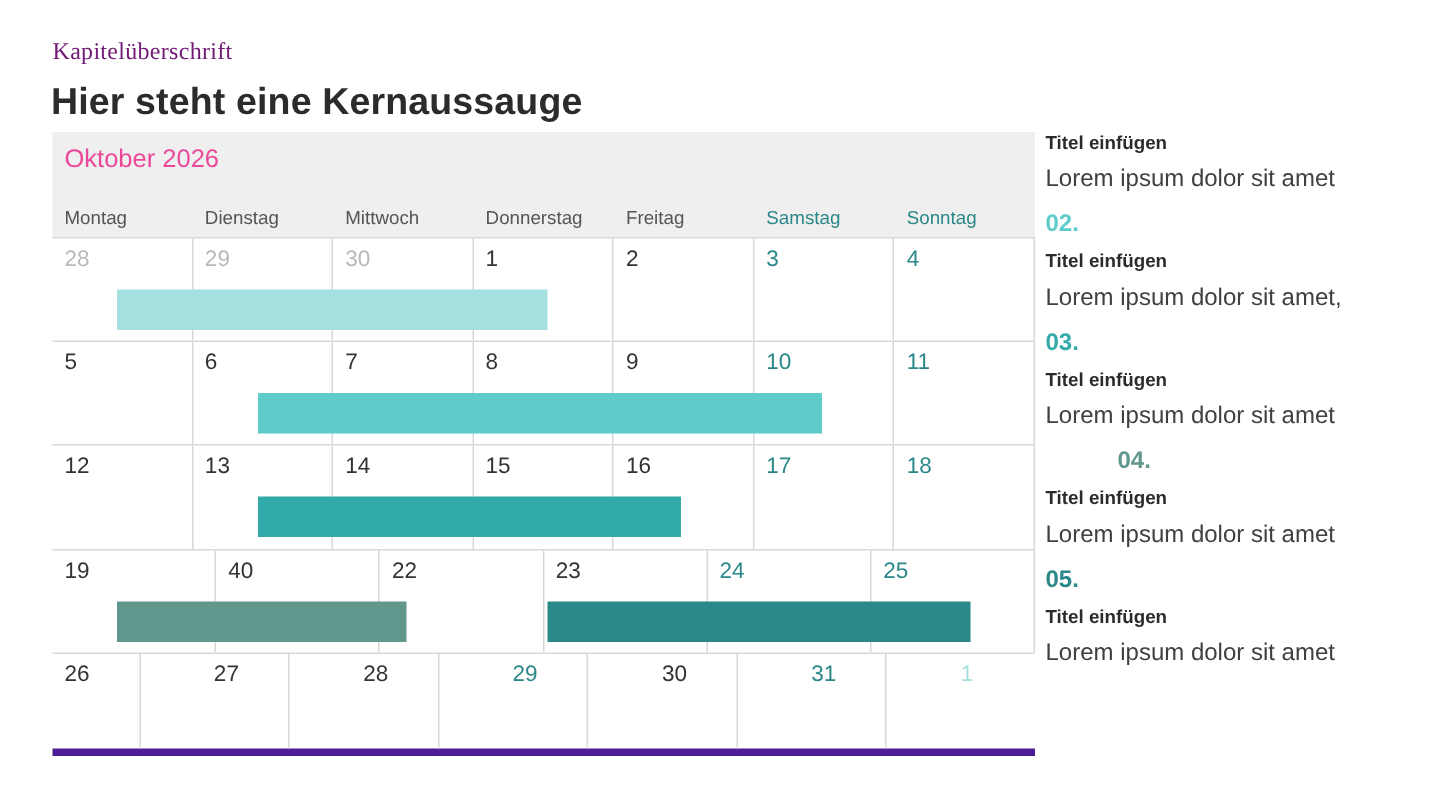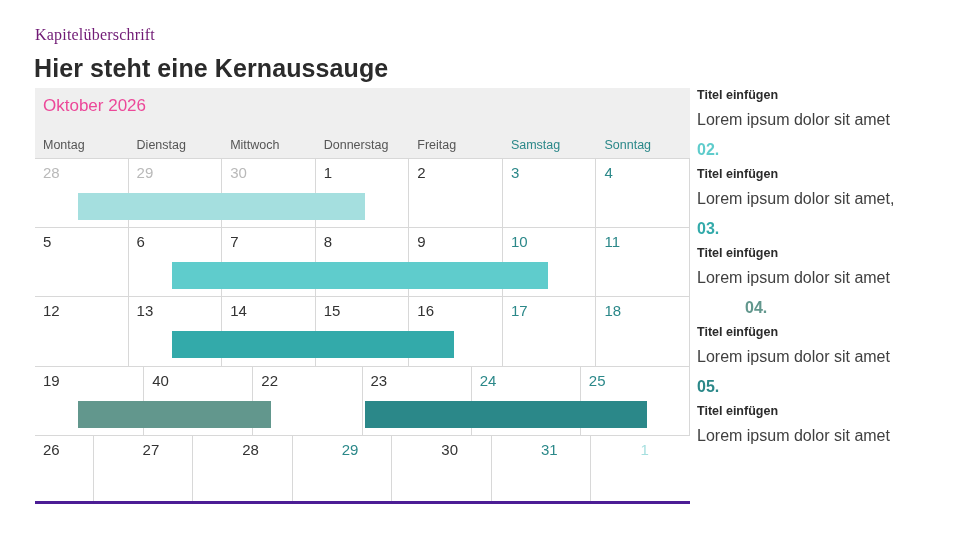--- a/index.html
+++ b/index.html
@@ -86,21 +86,21 @@
     width: 655px;
     height: 398px;
   }
   .cal-row {
     position: relative;
     height: 69.2px;
     display: flex;
     border-top: 1px solid #d8d8d8;
     box-sizing: border-box;
   }
-  .cal-row:last-child { border-bottom: 3px solid #4c1d95; gap: 41px; }
+  .cal-row:last-child { border-bottom: 5px solid #4c1d95; gap: 41px; }
   .cal-cell {
     flex: 1 1 0;
     border-right: 1px solid #d8d8d8;
     box-sizing: border-box;
     position: relative;
   }
   .cal-cell:last-child { border-right: none; }
   .daynum {
     position: absolute;
     left: 8px;

